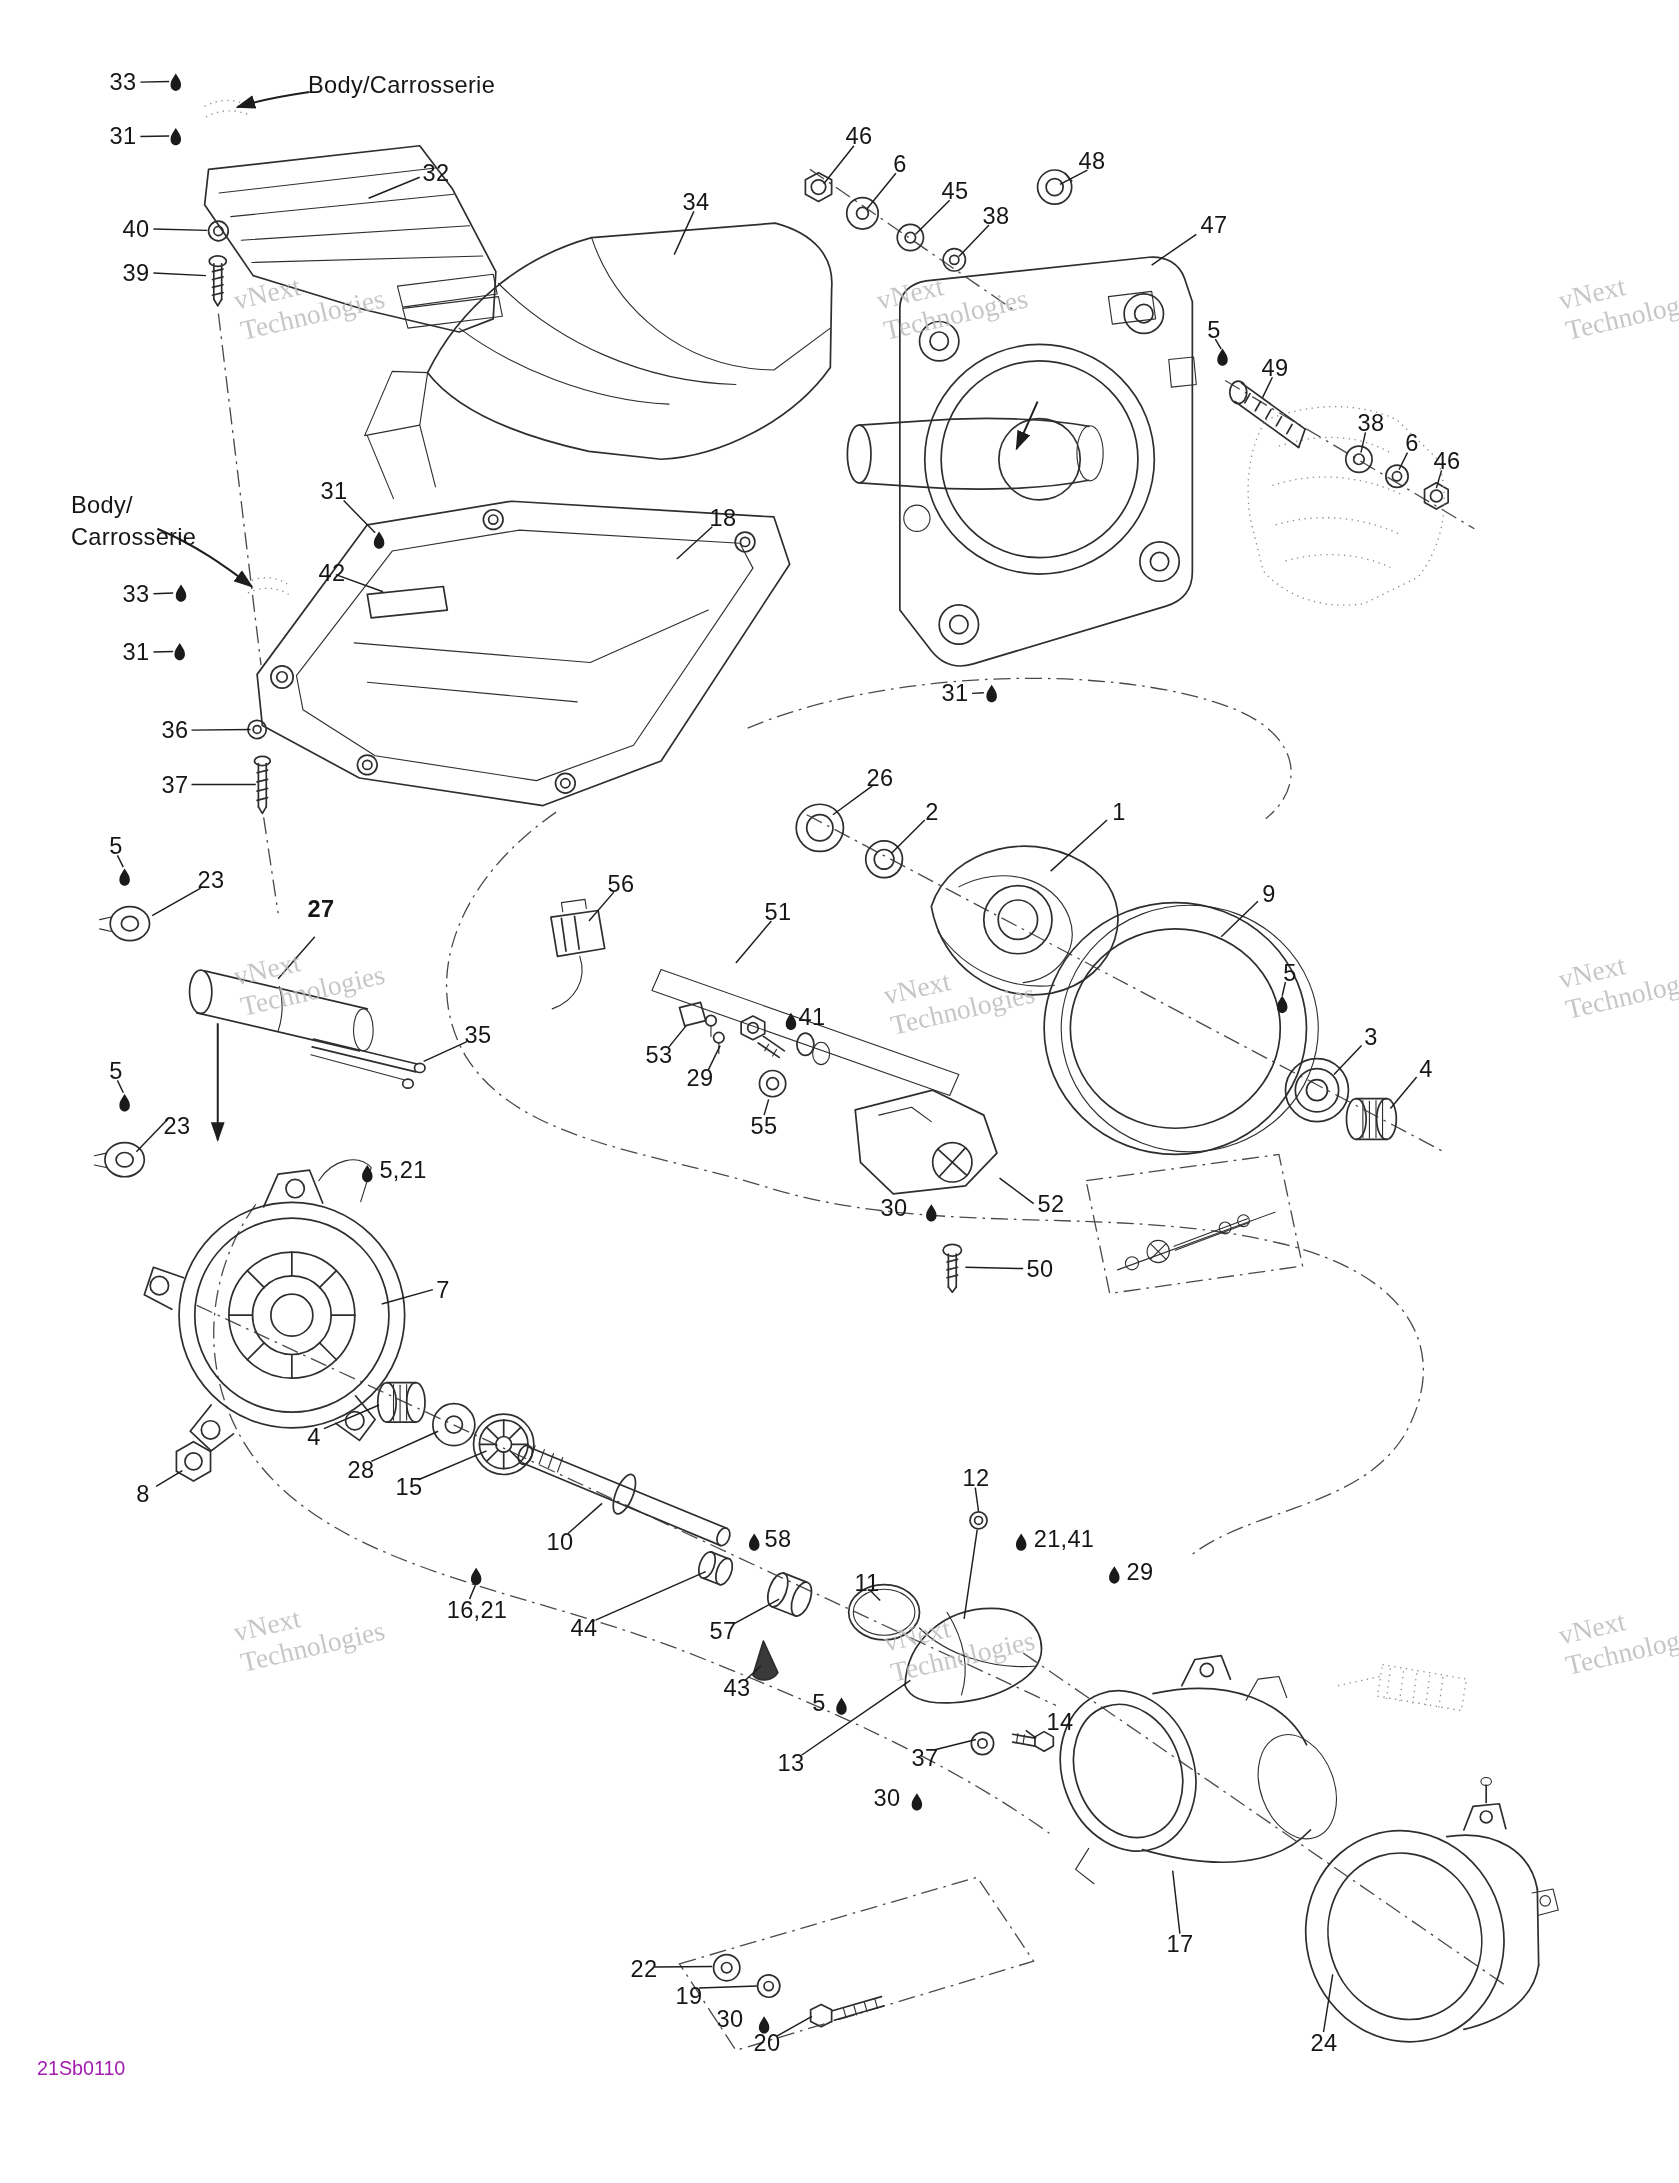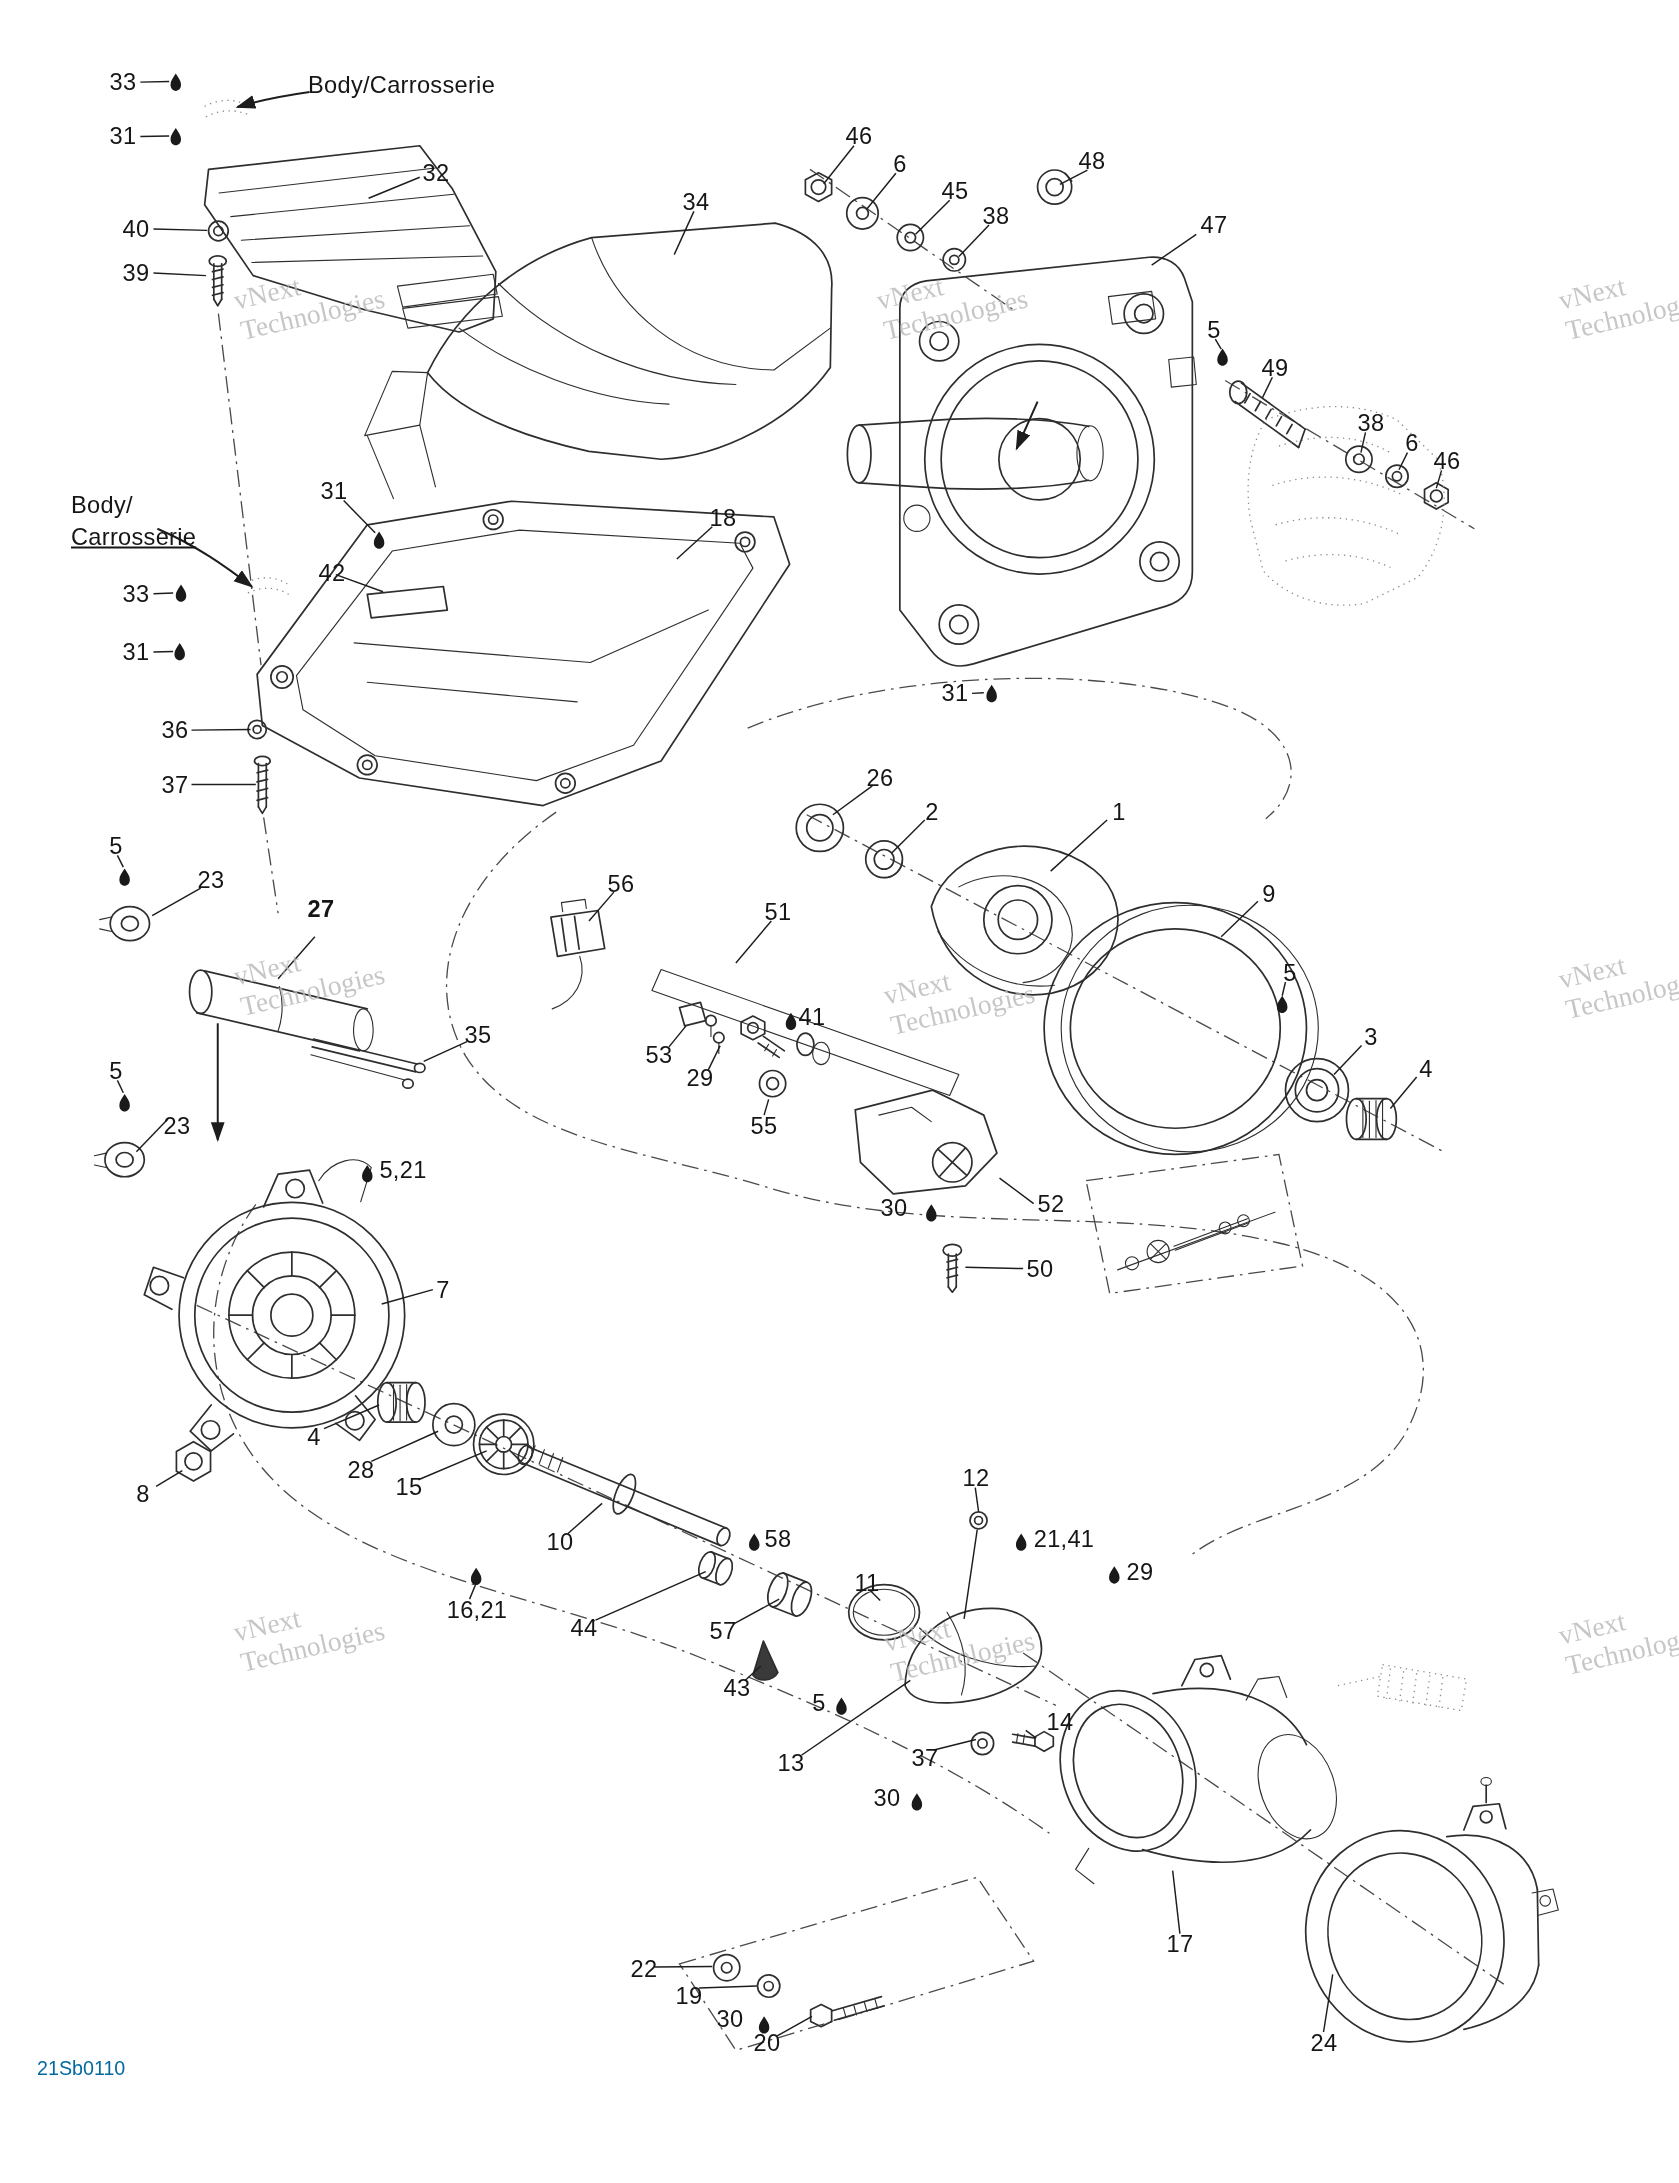--- a/index.html
+++ b/index.html
@@ -2,21 +2,21 @@
 <html style="font-size:10.5px"><head>
 <meta charset="utf-8">
 <style>
   html,body{margin:0;padding:0;background:#fff;}
   body{width:1679px;height:2183px;font-family:"Liberation Sans",sans-serif;}
   .canvas{position:relative;width:1679px;height:2183px;overflow:hidden;background:#ffffff;}
   .canvas svg{position:absolute;left:0;top:0;}
   .callout{position:absolute;transform:translate(-50%,-50%);font-size:23.6px;color:#161616;white-space:nowrap;letter-spacing:0.3px;}
   .callout.left{transform:translate(0,-50%);}
   .watermark{position:absolute;color:#b9b9b9;opacity:.8;font-family:"Liberation Serif",serif;font-size:27.6px;line-height:1.12;transform:rotate(-13deg);white-space:nowrap;}
-  .code{position:absolute;left:37px;top:2057px;font-size:19.7px;color:#0369a1;}
+  .code{position:absolute;left:37px;top:2057px;font-size:19.7px;color:#a21caf;}
   .p{fill:none;stroke:#2e2e2e;stroke-width:2.6;stroke-linecap:round;stroke-linejoin:round;}
   .thin{stroke-width:1.7;}
   .dd{fill:none;stroke:#4a4a4a;stroke-width:2;stroke-dasharray:26 9 4 9;}
   .dot{fill:none;stroke:#8a8a8a;stroke-width:2;stroke-dasharray:2 7;}
   .ld{stroke:#1d1d1d;stroke-width:2.2;}
 </style>
 </head>
 <body>
 
 <div class="canvas">
@@ -577,21 +577,21 @@
         <div>Technologies</div>
       </div>
       <div class="watermark" style="left: 1561px; top: 1604px;">
         <div>vNext</div>
         <div>Technologies</div>
       </div>
     </div>
   <div id="callouts">
       <div class="callout left" style="left: 308px; top: 85px;">Body/Carrosserie</div>
       <div class="callout left" style="left: 71px; top: 505px;">Body/</div>
-      <div class="callout left" style="left: 71px; top: 537px; text-decoration: underline;">Carrosserie</div>
+      <div class="callout left" style="left: 71px; top: 537px;">Carrosserie</div>
       <div class="callout" style="left: 123px; top: 82px;">33</div>
       <div class="callout" style="left: 123px; top: 136px;">31</div>
       <div class="callout" style="left: 436px; top: 173px;">32</div>
       <div class="callout" style="left: 136px; top: 229px;">40</div>
       <div class="callout" style="left: 136px; top: 273px;">39</div>
       <div class="callout" style="left: 859px; top: 136px;">46</div>
       <div class="callout" style="left: 900px; top: 164px;">6</div>
       <div class="callout" style="left: 955px; top: 191px;">45</div>
       <div class="callout" style="left: 996px; top: 216px;">38</div>
       <div class="callout" style="left: 1092px; top: 161px;">48</div>

